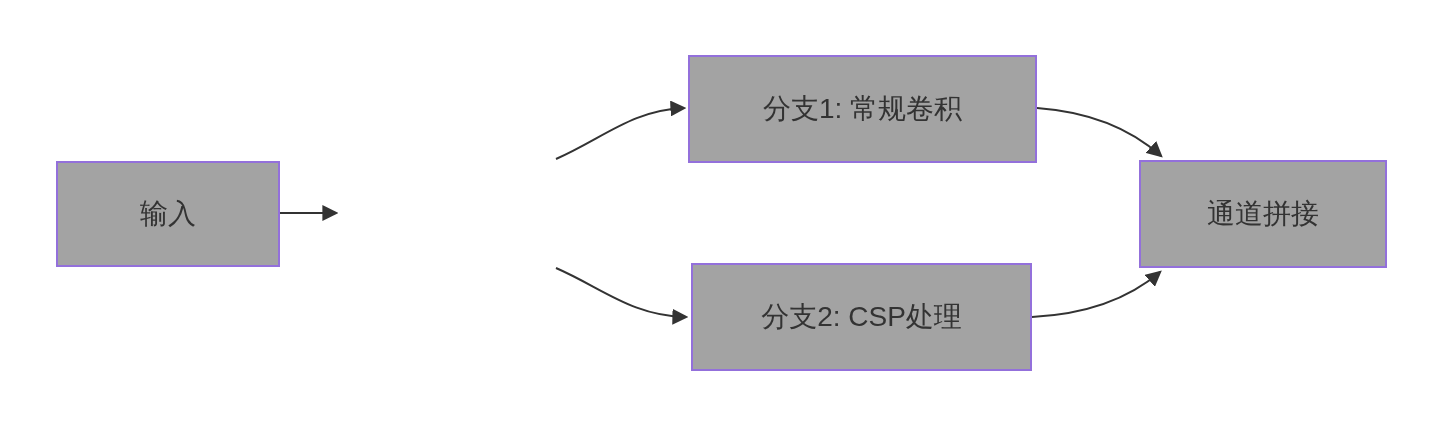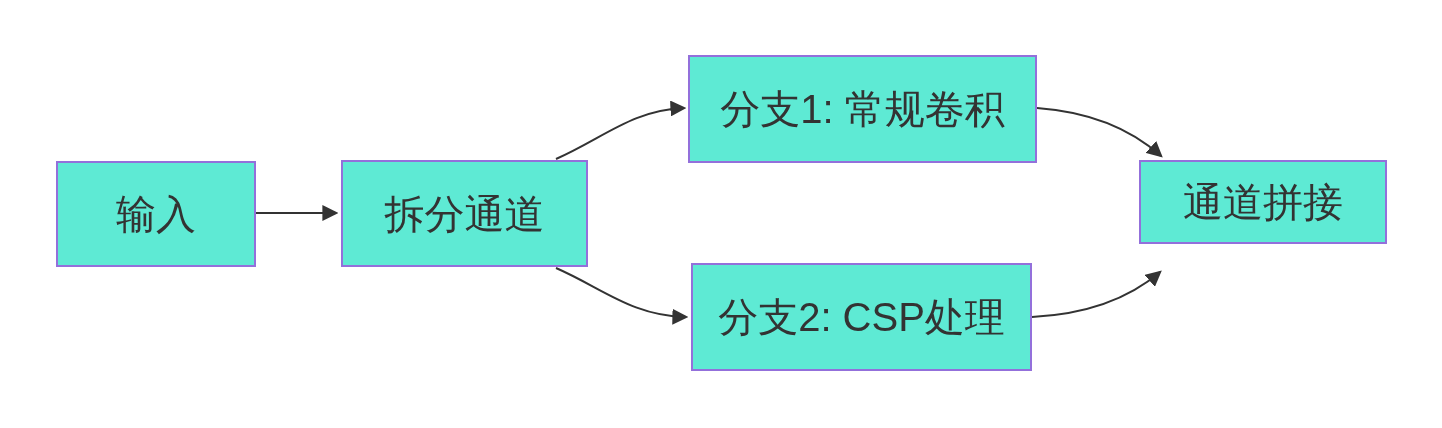--- a/index.html
+++ b/index.html
@@ -23,36 +23,36 @@
     height: 428px;
   }
   .edge {
     fill: none;
     stroke: #333333;
     stroke-width: 2px;
   }
   .node {
     position: absolute;
     box-sizing: border-box;
-    background: #5eead4;
+    background: #a3a3a3;
     border: 2px solid #9370DB;
     color: #333333;
-    font-size: 40px;
+    font-size: 28px;
     line-height: 1;
     display: flex;
     align-items: center;
     justify-content: center;
     white-space: nowrap;
     text-align: center;
   }
-  .node-input   { left:  56px; top: 161px; width: 200px; height: 106px; }
+  .node-input   { left:  56px; top: 161px; width: 224px; height: 106px; }
   .node-split   { left: 341px; top: 160px; width: 247px; height: 107px; }
   .node-branch1 { left: 688px; top:  55px; width: 349px; height: 108px; }
   .node-branch2 { left: 691px; top: 263px; width: 341px; height: 108px; justify-content: center; }
-  .node-concat  { left:1139px; top: 160px; width: 248px; height: 84px; }
+  .node-concat  { left:1139px; top: 160px; width: 248px; height: 108px; }
 </style>
 </head>
 <body>
 
 <div class="canvas">
 
   <svg class="edges-layer" width="1442" height="428" viewBox="0 0 1442 428" xmlns="http://www.w3.org/2000/svg">
     <defs>
       <marker id="arrowhead" viewBox="0 0 10 10" refX="8.5" refY="5" markerWidth="16" markerHeight="16" markerUnits="userSpaceOnUse" orient="auto">
         <path d="M0,0 L10,5 L0,10 Z" fill="#333333"></path>
@@ -67,23 +67,20 @@
 
     <path class="edge" d="M1037,108 C1092,112 1132,130 1161,156" marker-end="url(#arrowhead)"></path>
 
     <path class="edge" d="M1032,317 C1090,314 1132,296 1160,272" marker-end="url(#arrowhead)"></path>
   </svg>
 
   <div class="node node-input">
     <span>输入</span>
   </div>
 
-  <div class="node node-split">
-    <span>拆分通道</span>
-  </div>
 
   <div class="node node-branch1">
     <span>分支1: 常规卷积</span>
   </div>
 
   <div class="node node-branch2">
     <span>分支2: CSP处理</span>
   </div>
 
   <div class="node node-concat">

